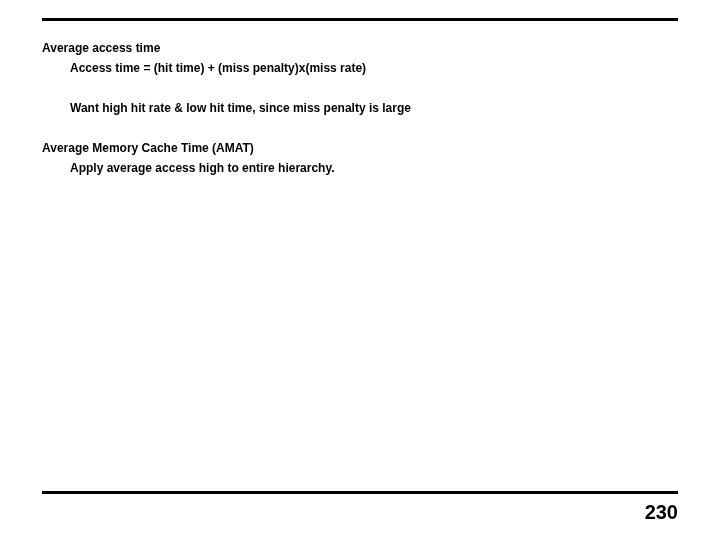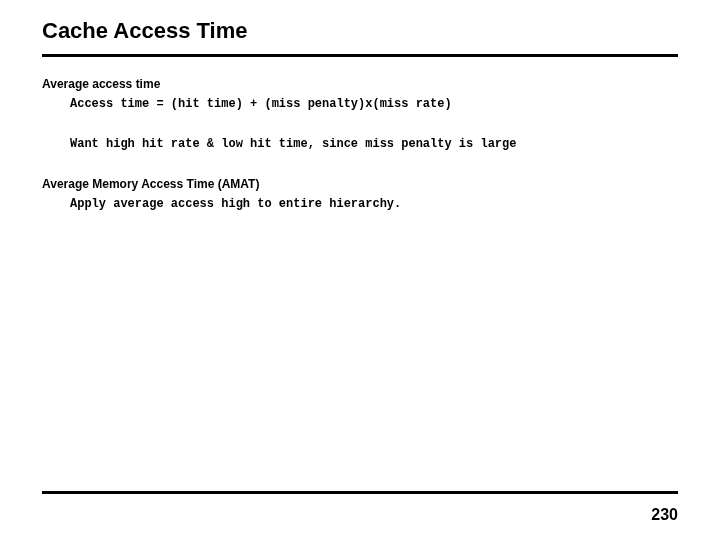--- a/index.html
+++ b/index.html
@@ -37,52 +37,50 @@
       color: #000;
       line-height: 1.5;
     }
     .topic {
       font-weight: bold;
       margin-bottom: 2px;
     }
     .indent {
       margin-left: 28px;
       font-weight: bold;
-      font-family: Liberation Mono, monospace;
     }
     .spacer {
       height: 22px;
     }
     .footer-rule {
       position: absolute;
       left: 42px;
       right: 42px;
       bottom: 46px;
       border: none;
       border-top: 3px solid #000;
     }
     .page-number {
       position: absolute;
       right: 42px;
       bottom: 16px;
-      font-size: 16px;
+      font-size: 20px;
       font-weight: bold;
       color: #000;
     }
   </style>
 </head>
 <body>
 
 <div class="slide">
-  <div class="title">Cache Access Time</div>
   <hr class="title-rule">
   <div class="content">
     <div class="topic">Average access time</div>
     <div class="indent">Access time = (hit time) + (miss penalty)x(miss rate)</div>
     <div class="spacer"></div>
     <div class="indent">Want high hit rate &amp; low hit time, since miss penalty is large</div>
     <div class="spacer"></div>
-    <div class="topic">Average Memory Access Time (AMAT)</div>
+    <div class="topic">Average Memory Cache Time (AMAT)</div>
     <div class="indent">Apply average access high to entire hierarchy.</div>
   </div>
   <hr class="footer-rule">
   <div class="page-number">230</div>
 </div>
 
 </body></html>

